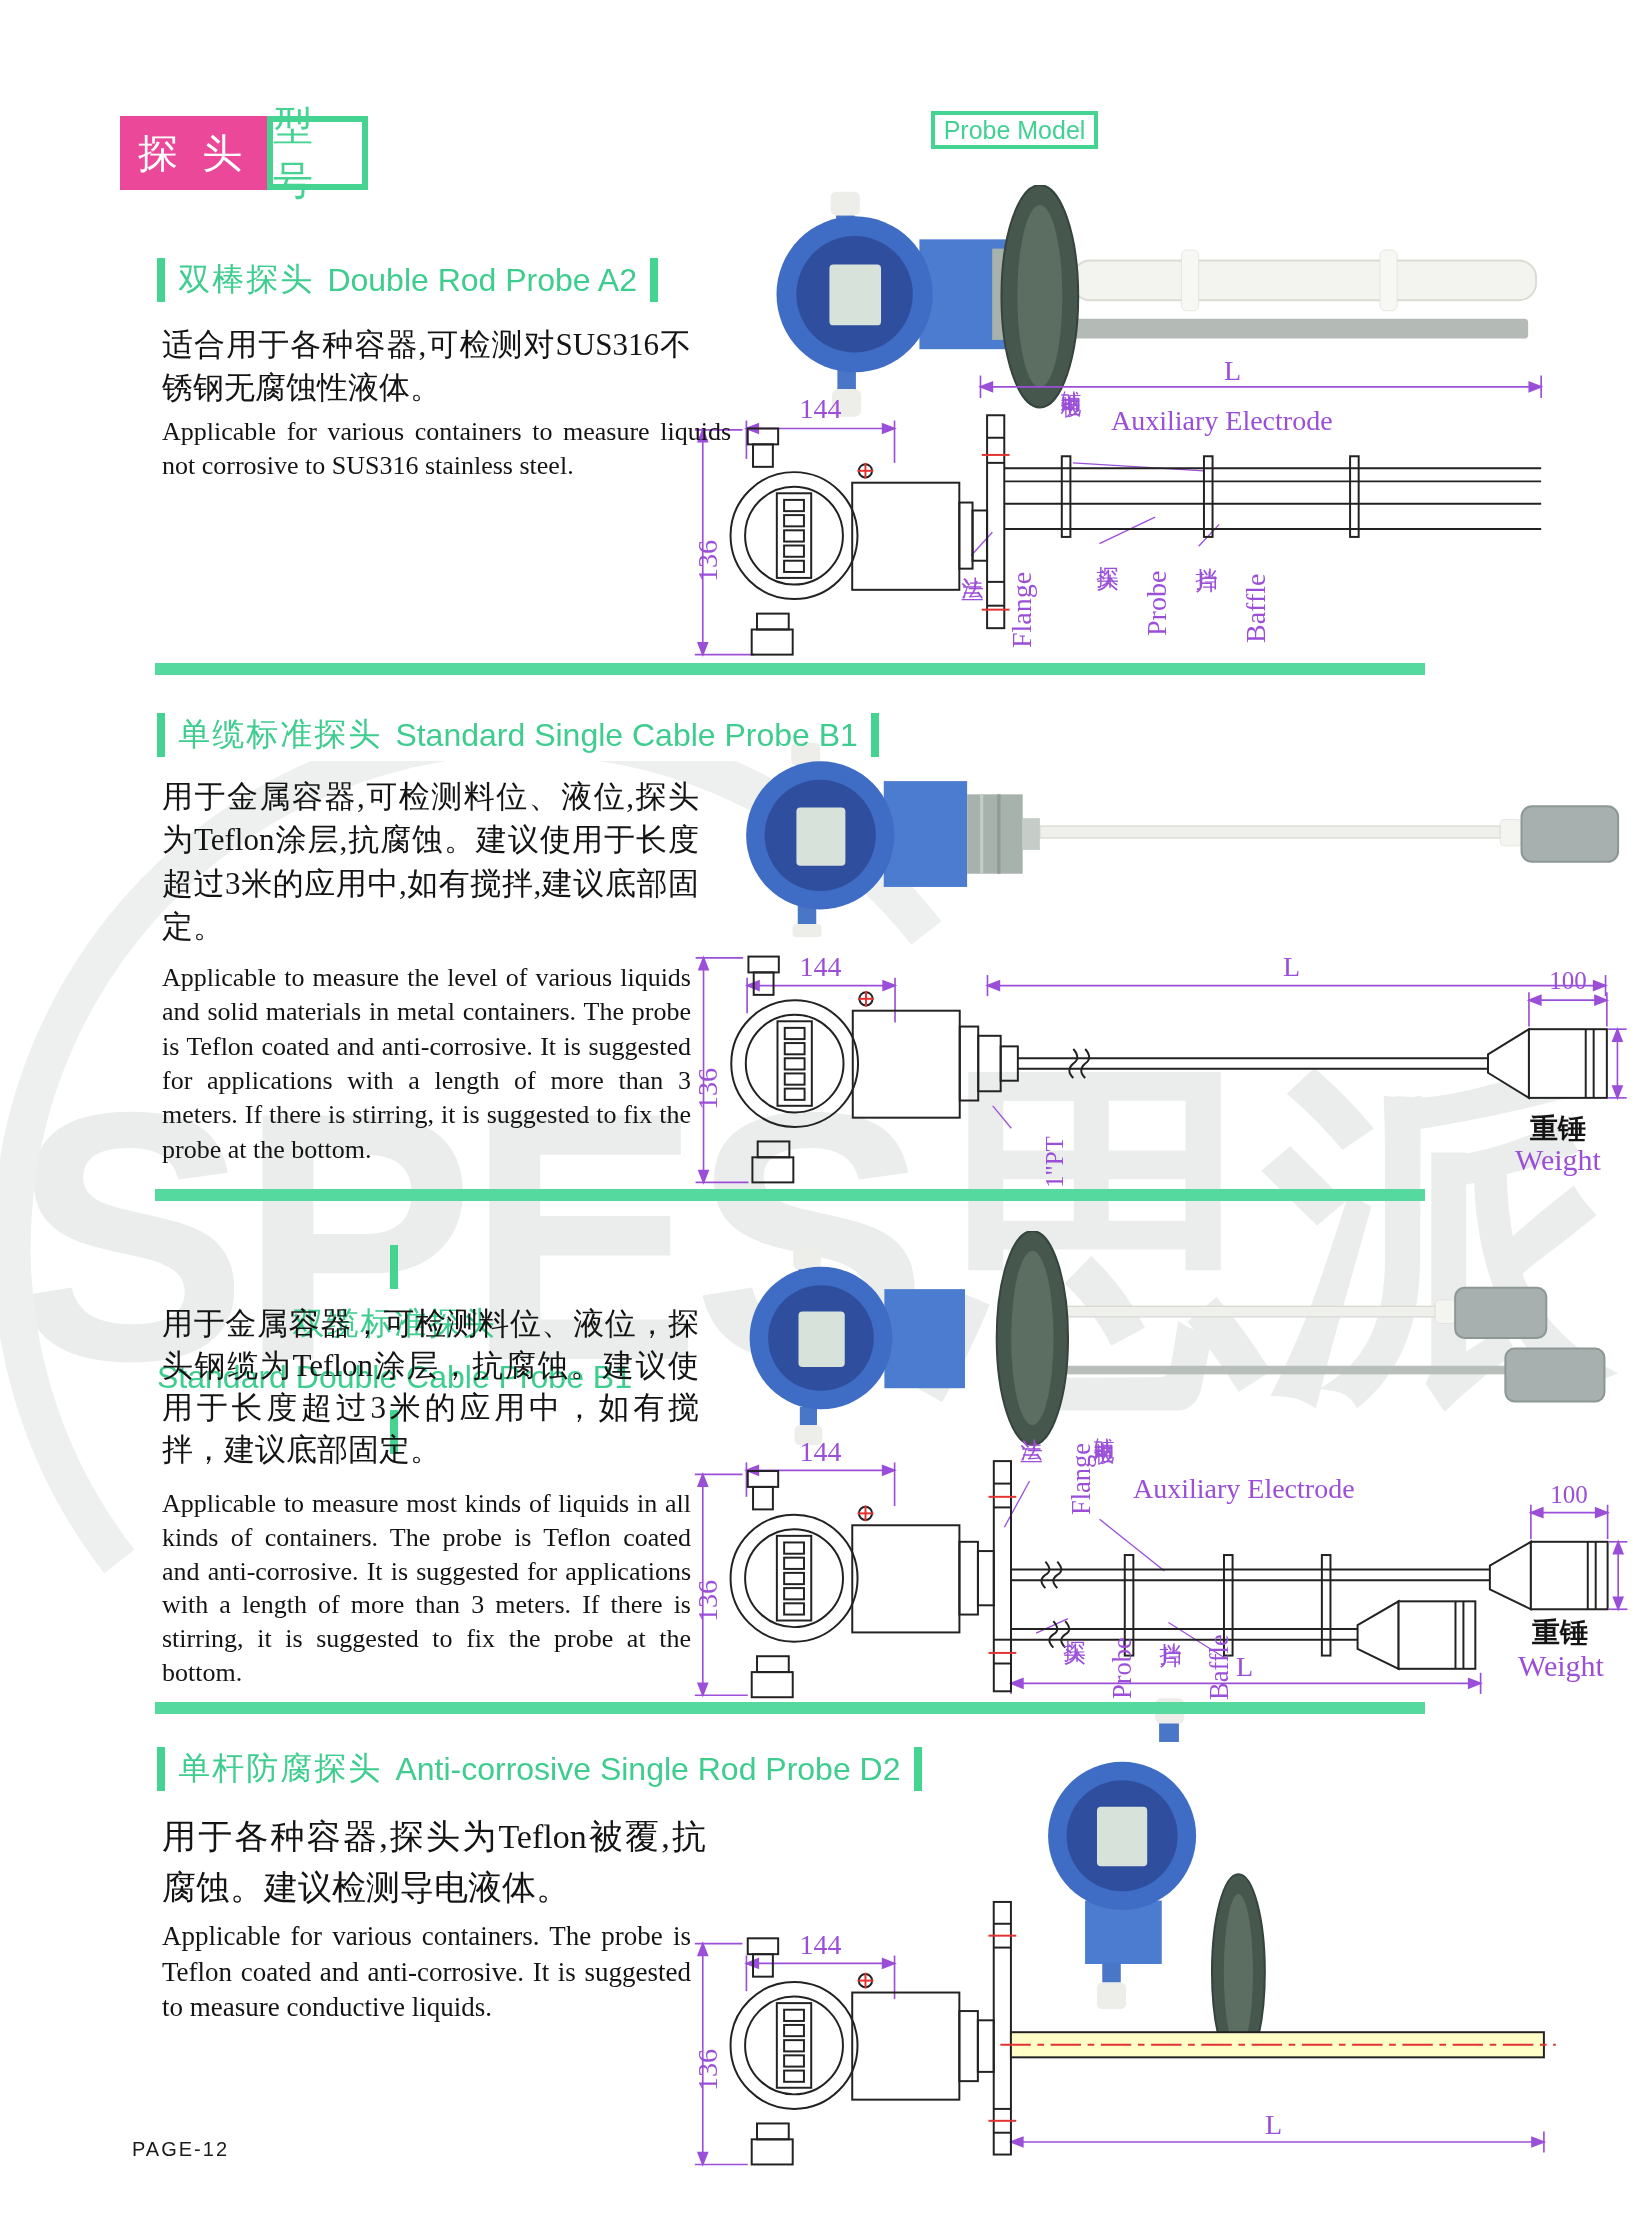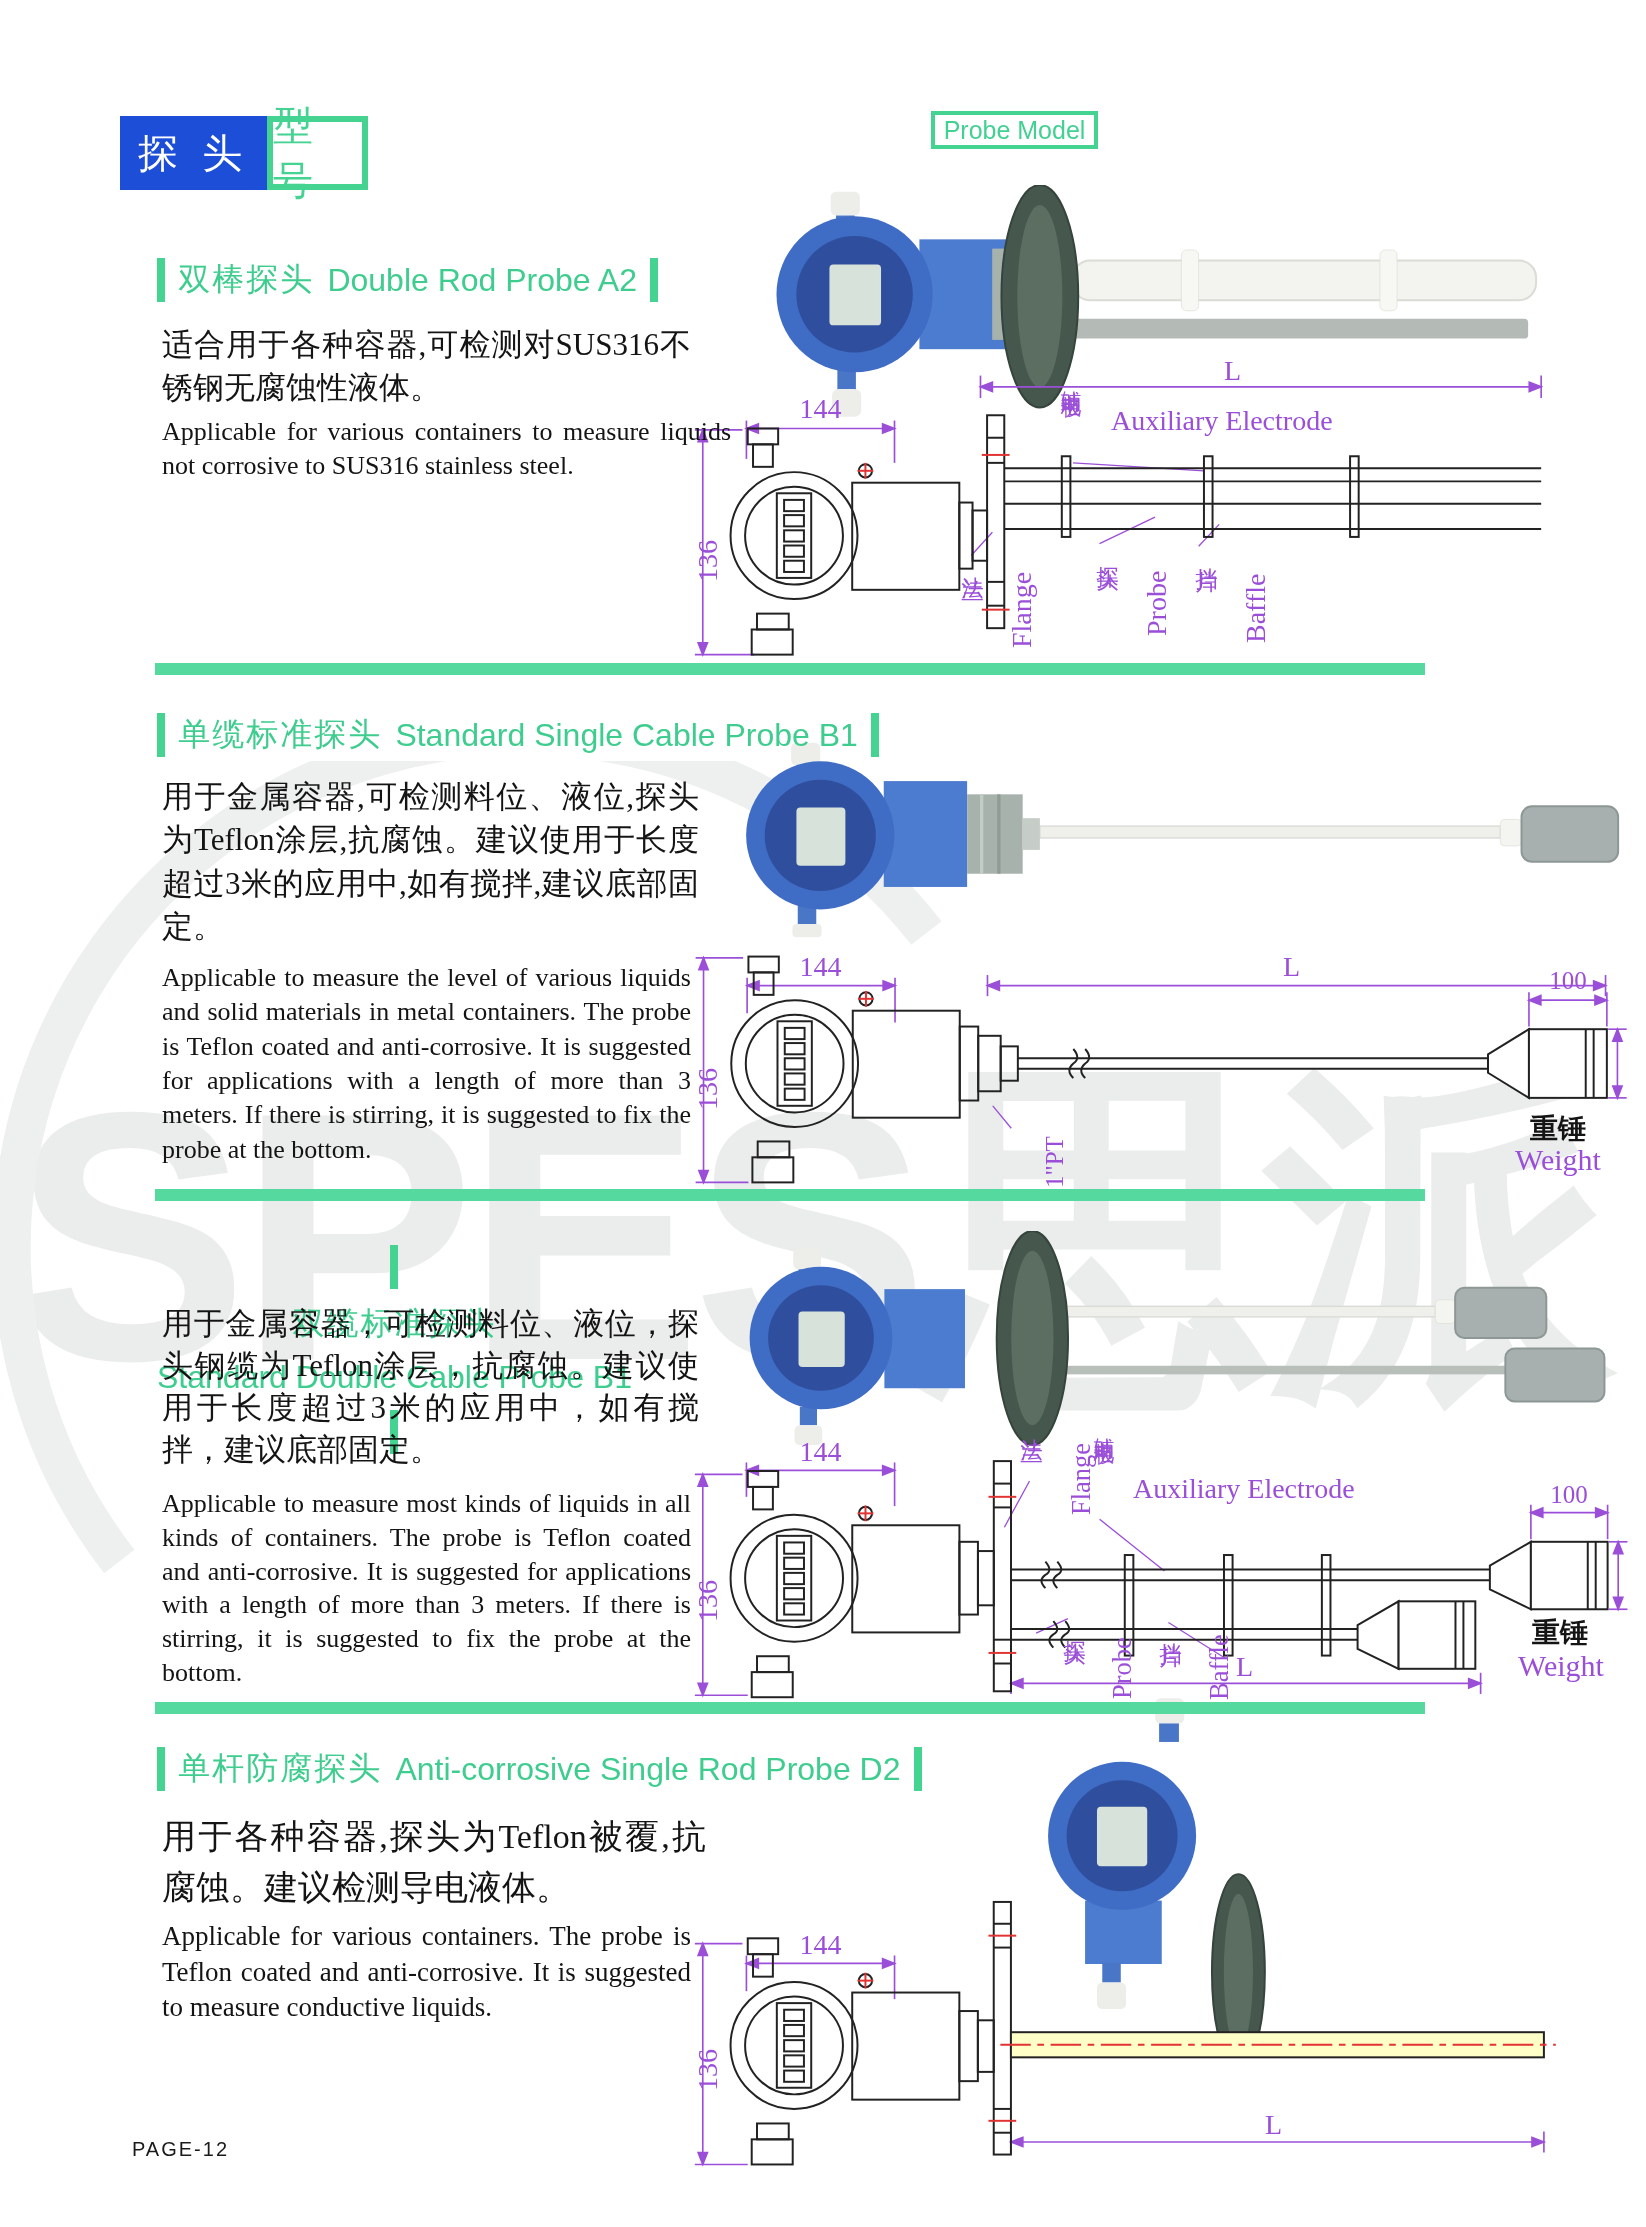--- a/index.html
+++ b/index.html
@@ -3,21 +3,21 @@
 <meta charset="utf-8">
 <style>
   html,body{margin:0;padding:0;background:#ffffff;}
   .page{position:relative;width:1647px;height:2227px;background:#ffffff;overflow:hidden;
         font-family:"Liberation Sans",sans-serif;}
   
   .watermark{position:absolute;left:12px;top:1002px;font-family:"Liberation Sans",sans-serif;
              font-weight:bold;font-size:354px;color:#eaedeb;white-space:nowrap;letter-spacing:-9.3px;z-index:0;}
   .swoosh{position:absolute;left:0;top:761px;z-index:0;}
   
-  .badge-fill{position:absolute;left:120px;top:116px;width:147px;height:74px;background:#1d4ed8;
+  .badge-fill{position:absolute;left:120px;top:116px;width:147px;height:74px;background:#ec4899;
               color:#ffffff;font-size:40px;letter-spacing:6.6px;display:flex;align-items:center;justify-content:center;z-index:2;}
   .badge-outline{position:absolute;left:267px;top:116px;width:101px;height:74px;border:6.6px solid #45d392;
                  box-sizing:border-box;background:#ffffff;color:#45d392;font-size:40px;letter-spacing:4px;
                  display:flex;align-items:center;justify-content:center;z-index:2;}
   .probe-model{position:absolute;left:931px;top:111px;width:167px;height:38px;border:4px solid #45d392;
                box-sizing:border-box;color:#42d192;font-size:25px;display:flex;align-items:center;justify-content:center;z-index:2;}
   
   .title-row{position:absolute;display:flex;align-items:center;gap:13.2px;color:#3ecd8e;
              font-size:32px;white-space:nowrap;z-index:2;}
   .accent-bar{width:8px;height:44px;background:#45d392;}

